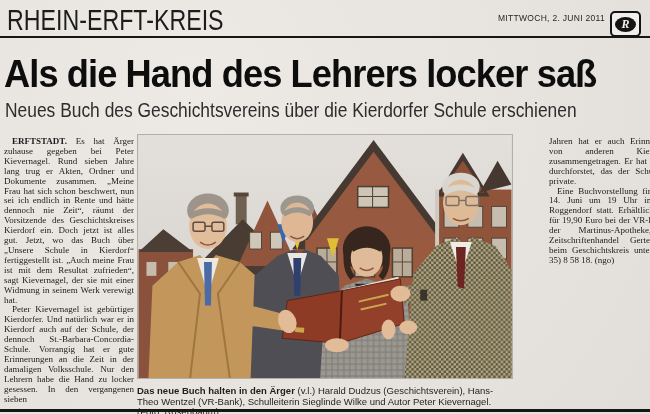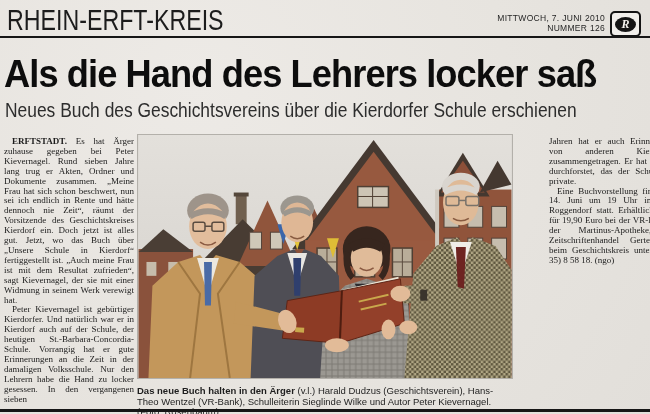--- a/index.html
+++ b/index.html
@@ -65,34 +65,33 @@
   }
   .caption-lead{font-weight:700;}
 </style>
 </head>
 <body>
 
 <div class="page">
 
   <div class="section-title">RHEIN-ERFT-KREIS</div>
   <div class="masthead-right">
-    <div>MITTWOCH, 7. JUNI 2010</div>
-    <div>NUMMER 126</div>
+    <div>MITTWOCH, 2. JUNI 2011</div>
   </div>
   <div class="logo">
     <div class="logo-oval">R</div>
   </div>
   <div class="header-rule"></div>
 
   <h1 class="headline">Als die Hand des Lehrers locker saß</h1>
   <h2 class="subheadline">Neues Buch des Geschichtsvereins über die Kierdorfer Schule erschienen</h2>
 
   <div class="col col-left">
     <p class="indent"><span class="dateline">ERFTSTADT. </span><span>Es hat Ärger zuhause gegeben bei Peter Kievernagel. Rund sieben Jahre lang trug er Akten, Ordner und Dokumente zusammen. „Meine Frau hat sich schon beschwert, nun sei ich endlich in Rente und hätte dennoch nie Zeit“, räumt der Vorsitzende des Geschichtskreises Kierdorf ein. Doch jetzt ist alles gut. Jetzt, wo das Buch über „Unsere Schule in Kierdorf“ fertiggestellt ist. „Auch meine Frau ist mit dem Resultat zufrieden“, sagt Kievernagel, der sie mit einer Widmung in seinem Werk verewigt hat.</span></p>
-    <p class="indent">Peter Kievernagel ist gebürtiger Kierdorfer. Und natürlich war er in Kierdorf auch auf der Schule, der heutigen St.-Barbara-Concordia-Schule. Vorrangig hat er gute Erinnerungen an die Zeit in der damaligen Volksschule. Nur den Lehrern habe die Hand zu locker gesessen. In den vergangenen sieben</p>
+    <p class="indent">Peter Kievernagel ist gebürtiger Kierdorfer. Und natürlich war er in Kierdorf auch auf der Schule, der dennoch St.-Barbara-Concordia-Schule. Vorrangig hat er gute Erinnerungen an die Zeit in der damaligen Volksschule. Nur den Lehrern habe die Hand zu locker gesessen. In den vergangenen sieben</p>
   </div>
 
   <figure class="photo" style="margin:0">
     <svg viewBox="0 0 376 245" aria-hidden="true">
       <defs>
         <linearGradient id="sky" x1="0" y1="0" x2="0" y2="1">
           <stop offset="0" stop-color="#e3e0db"></stop>
             <stop offset="1" stop-color="#d3d0cb"></stop>
         </linearGradient>
         <pattern id="tweed" width="5" height="5" patternUnits="userSpaceOnUse">

